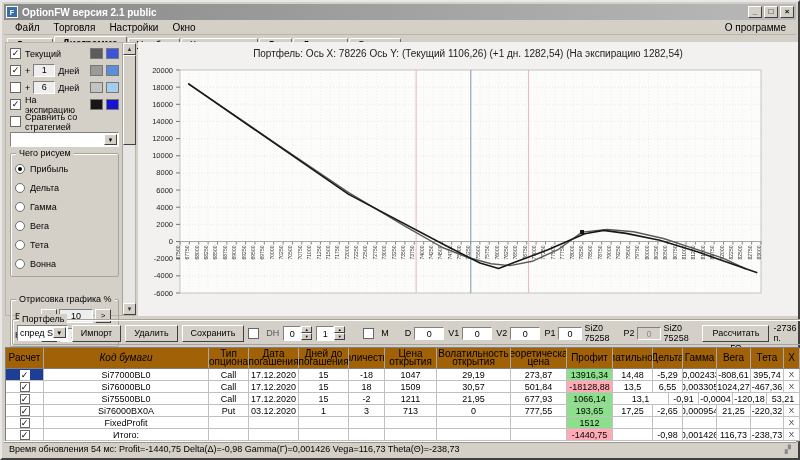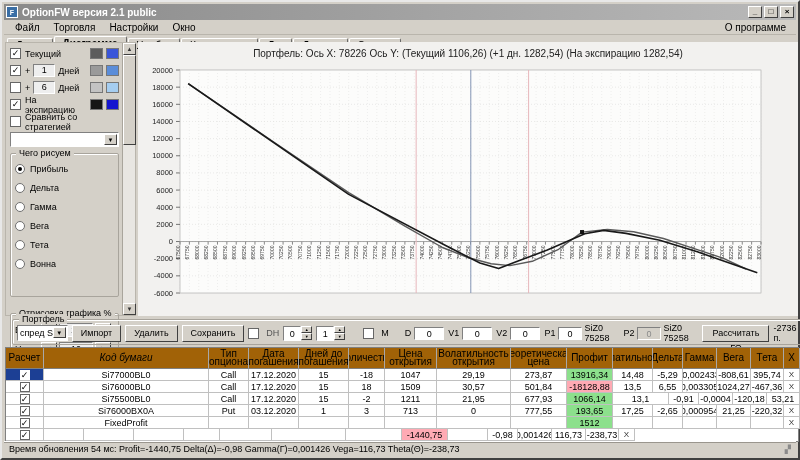--- a/index.html
+++ b/index.html
@@ -30,21 +30,21 @@
   .sb-btn { width:13px; height:12px; background:#d4d0c8; border:1px solid; border-color:#fff #404040 #404040 #fff; font-size:6px; text-align:center; line-height:10px; color:#333; }
   .sb-btn.down { position:absolute; bottom:0; }
   .sb-thumb { position:absolute; top:12px; left:0; width:13px; height:90px; background:#d4d0c8; border:1px solid; border-color:#fff #404040 #404040 #fff; }
   .lp-body { position:absolute; left:0; top:0; right:13px; bottom:0; padding:4px 3px 0 4px; }
   .row { display:flex; align-items:center; margin-bottom:4px; height:13px; }
   .chk { width:11px; height:11px; background:#fff; border:1px solid #666; margin-right:4px; font-size:9px; line-height:9px; text-align:center; flex:none; }
   .swatch { width:13px; height:11px; border:1px solid #777; margin-left:3px; flex:none; }
   .days-input { width:22px; height:13px; background:#eee; border:1px solid; border-color:#808080 #fff #fff #808080; text-align:center; font-size:9px; margin:0 3px; }
   .lp-select { width:100%; height:15px; background:#fff; border:1px solid; border-color:#808080 #fff #fff #808080; position:relative; margin:3px 0 6px; }
   .dd-btn { position:absolute; right:1px; top:1px; width:13px; height:11px; background:#d4d0c8; border:1px solid; border-color:#fff #404040 #404040 #fff; font-size:6px; text-align:center; line-height:10px; }
-  .groupbox { border:1px solid #a8a49c; border-radius:2px; position:relative; padding:8px 4px 20px; margin-bottom:16px; box-shadow:inset 1px 1px 0 #fff; }
+  .groupbox { border:1px solid #a8a49c; border-radius:2px; position:relative; padding:8px 4px 0; margin-bottom:22px; box-shadow:inset 1px 1px 0 #fff; }
   .groupbox .legend { position:absolute; top:-6px; left:5px; background:#d4d0c8; padding:0 3px; font-size:9px; }
   .radio { width:10px; height:10px; border-radius:50%; background:#fff; border:1px solid #707070; margin-right:5px; flex:none; position:relative; }
   .radio.sel::after { content:""; position:absolute; left:2px; top:2px; width:4px; height:4px; border-radius:50%; background:#000; }
   .step-btn { width:16px; height:14px; background:#d4d0c8; border:1px solid; border-color:#fff #404040 #404040 #fff; text-align:center; font-size:8px; line-height:12px; }
   .step-val { width:34px; height:14px; background:#eee; border:1px solid; border-color:#808080 #fff #fff #808080; text-align:center; font-size:9px; line-height:13px; margin:0 2px; }
   .mini-input { height:13px; background:#fff; border:1px solid; border-color:#808080 #fff #fff #808080; text-align:center; font-size:9px; line-height:12px; }
   .mini-input.disabled { background:#d4d0c8; color:#8a8a8a; }
   .lbl { font-size:9px; }
 
   
@@ -643,20 +643,21 @@
           <div class="t-cell" style="width: 30px; flex: 0 0 auto;"></div>
           <div class="t-cell" style="width: 34px; flex: 0 0 auto;"></div>
           <div class="t-cell" style="width: 34px; flex: 0 0 auto;"></div>
           <div class="t-cell" style="width: 33px; flex: 0 0 auto;"></div>
           <div class="t-cell x-cell" style="width: 16px; flex: 0 0 auto;">X</div>
         </div>
         <div class="t-row">
           <div class="t-cell" style="width: 38px; flex: 0 0 auto;">
             <span class="chk">✓</span>
           </div>
+          <div class="t-cell" style="width: 165px; flex: 0 0 auto;">Итого:</div>
           <div class="t-cell" style="width: 40px; flex: 0 0 auto;"></div>
           <div class="t-cell" style="width: 50px; flex: 0 0 auto;"></div>
           <div class="t-cell" style="width: 50px; flex: 0 0 auto;"></div>
           <div class="t-cell" style="width: 36px; flex: 0 0 auto;"></div>
           <div class="t-cell" style="width: 52px; flex: 0 0 auto;"></div>
           <div class="t-cell" style="width: 74px; flex: 0 0 auto;"></div>
           <div class="t-cell" style="width: 56px; flex: 0 0 auto;"></div>
           <div class="t-cell neg" style="width: 46px; flex: 0 0 auto;">-1440,75</div>
           <div class="t-cell" style="width: 40px; flex: 0 0 auto;"></div>
           <div class="t-cell" style="width: 30px; flex: 0 0 auto;">-0,98</div>

